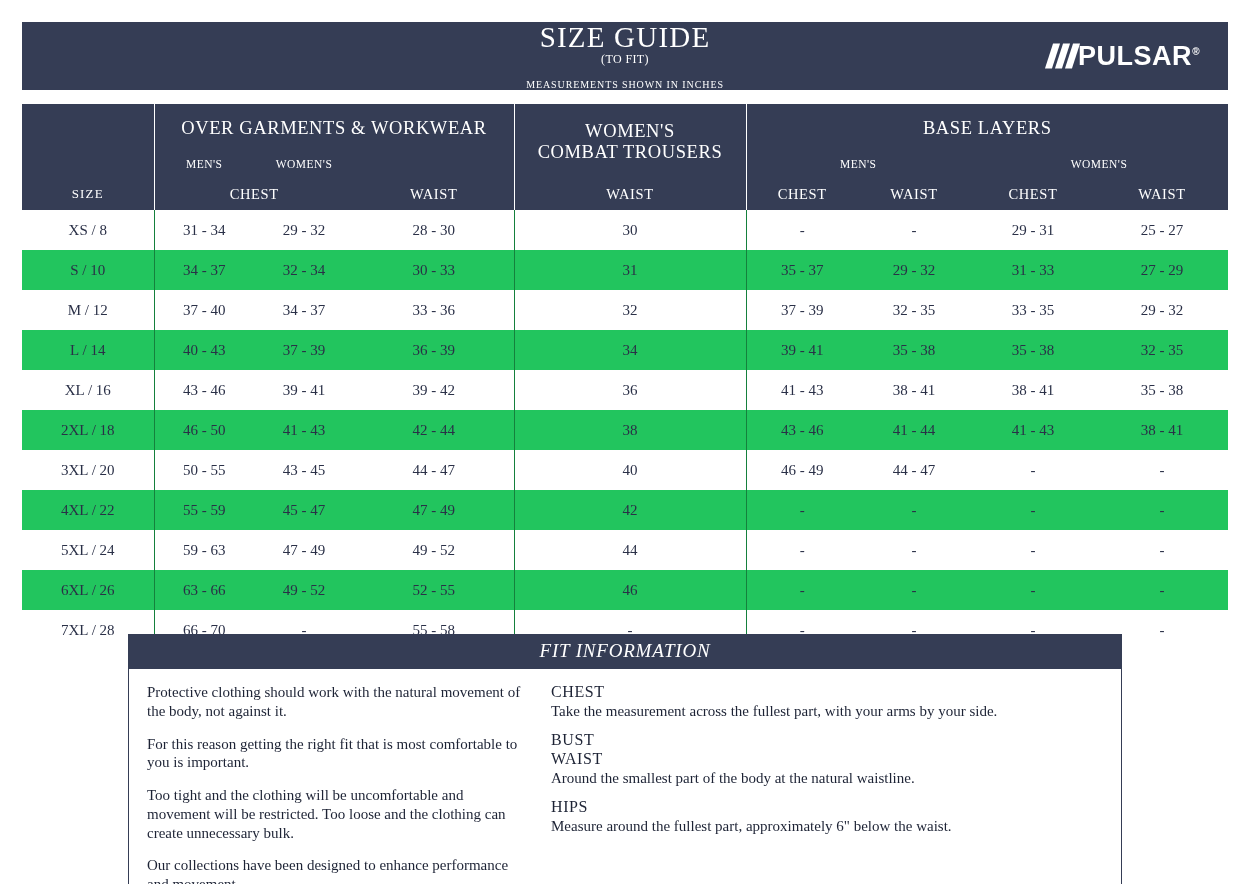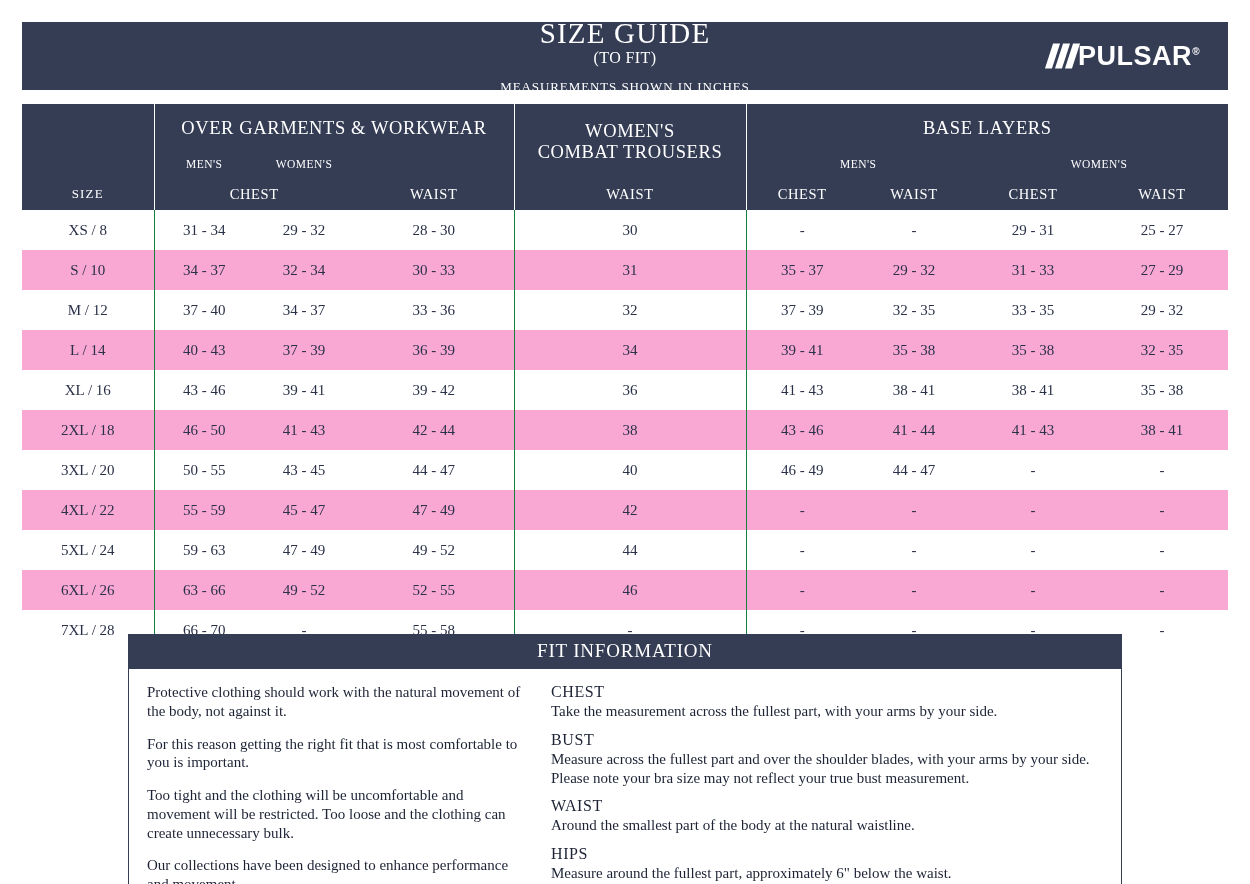--- a/index.html
+++ b/index.html
@@ -38,26 +38,26 @@
   .header-titles {
     text-align: center;
     line-height: 1.05;
   }
   .header-title {
     font-size: 29px;
     letter-spacing: 1.2px;
     font-family: "Liberation Serif", serif;
   }
   .header-sub {
-    font-size: 16px;
+    font-size: 12px;
     letter-spacing: 0.4px;
     margin-top: 1px;
   }
   .header-sub2 {
-    font-size: 13px;
+    font-size: 10px;
     letter-spacing: 0.9px;
     margin-top: 14px;
   }
   .brand {
     position: absolute;
     right: 28px;
     top: 50%;
     transform: translateY(-50%);
     display: flex;
     align-items: center;
@@ -137,21 +137,21 @@
   .thead-row-bot td { height: 30px; }
 
   table.size-table tbody td {
     height: 38px;
     text-align: center;
     font-size: 15px;
     color: #2a3047;
     border: none;
   }
   tbody tr.alt td {
-    background: #f9a8d4;
+    background: #22c55e;
   }
   td.size-cell {
     font-size: 16.5px;
   }
   td.vline-left {
     border-left: 1px solid #8f98b3;
   }
   tbody tr td.vline-left { border-left: 1px solid #15803d; }
 
   
@@ -163,20 +163,21 @@
     border: 1px solid #353d55;
     box-sizing: border-box;
   }
   .fit-head {
     background: #353d55;
     color: #ffffff;
     text-align: center;
     font-size: 19px;
     letter-spacing: 0.8px;
     padding: 5px 0 7px;
+    font-style: italic;
   }
   .fit-body {
     display: flex;
     padding: 14px 18px 16px 18px;
     gap: 26px;
     background: #ffffff;
   }
   .fit-left {
     width: 378px;
     flex: none;
@@ -398,21 +399,20 @@
       <div class="fit-left">
         <p class="fit-para">Protective clothing should work with the natural movement of the body, not against it.</p>
         <p class="fit-para">For this reason getting the right fit that is most comfortable to you is important.</p>
         <p class="fit-para">Too tight and the clothing will be uncomfortable and movement will be restricted. Too loose and the clothing can create unnecessary bulk.</p>
         <p class="fit-para">Our collections have been designed to enhance performance and movement.</p>
       </div>
       <div class="fit-right">
         <p class="fit-term">CHEST</p>
         <p class="fit-def">Take the measurement across the fullest part, with your arms by your side.</p>
         <p class="fit-term">BUST</p>
-        <p class="fit-def">Measure across the fullest part and over the shoulder blades, with your arms by your side. Please note your bra size may not reflect your true bust measurement.</p>
         <p class="fit-term">WAIST</p>
         <p class="fit-def">Around the smallest part of the body at the natural waistline.</p>
         <p class="fit-term">HIPS</p>
         <p class="fit-def">Measure around the fullest part, approximately 6" below the waist.</p>
       </div>
     </div>
   </div>
 
 </div>
 

